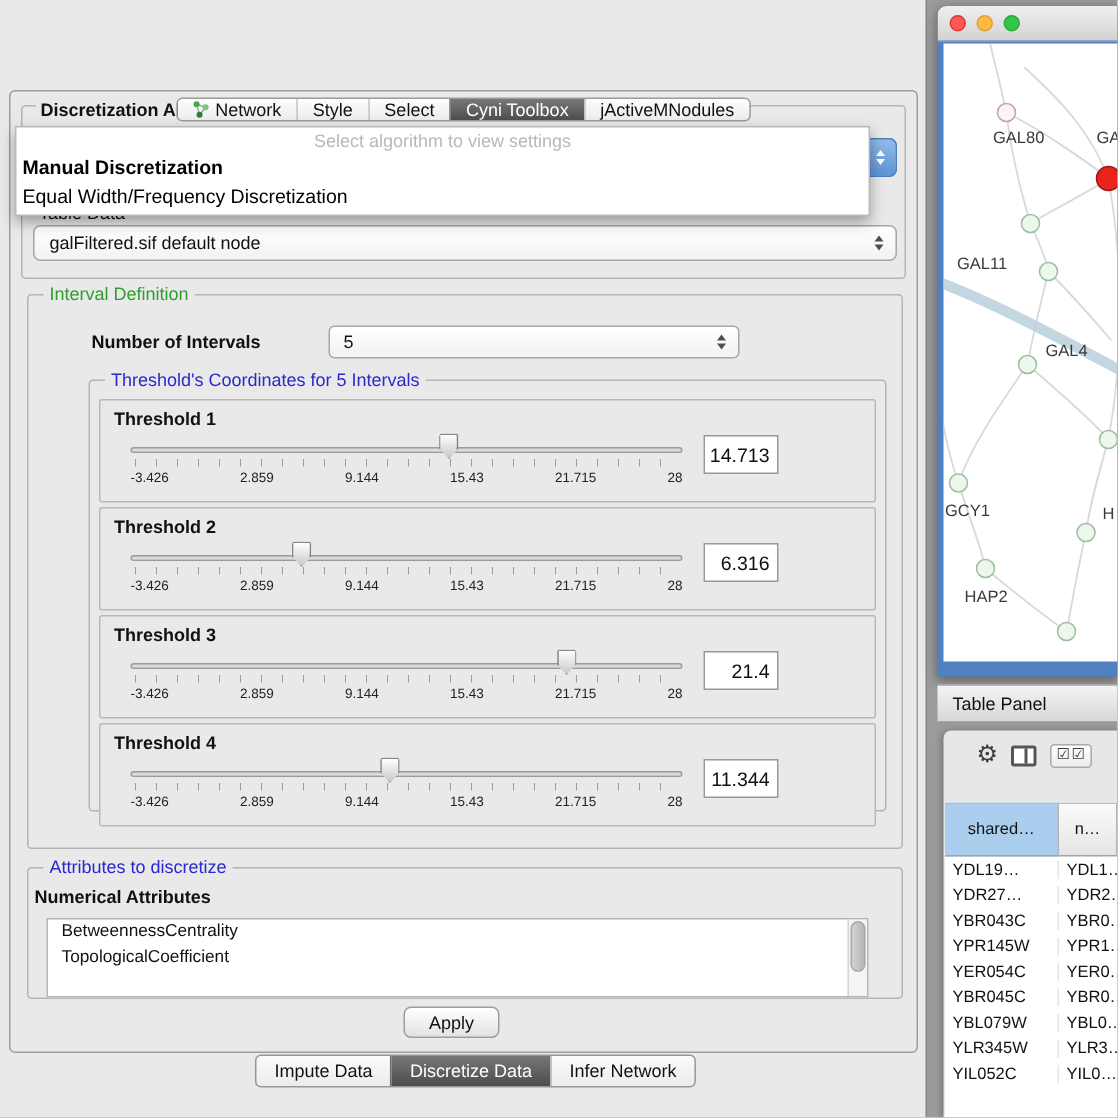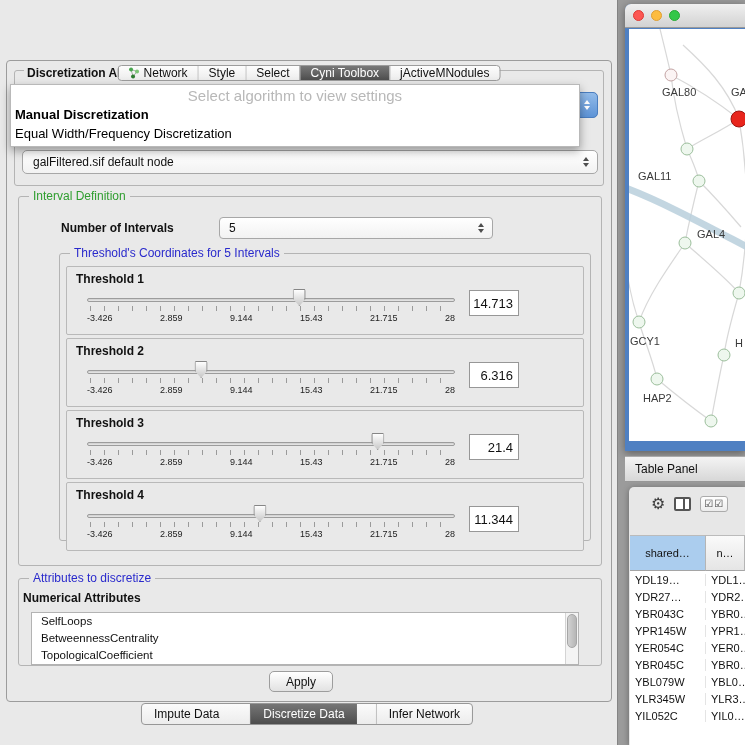--- a/index.html
+++ b/index.html
@@ -26,21 +26,21 @@
   
   .algo-group{position:absolute;left:14px;top:70px;width:590px;height:116px;border:1px solid #b4b4b4;border-radius:3px;}
   .algo-title{position:absolute;left:24px;top:66px;font-weight:bold;font-size:12px;background:#e9e9e9;padding:0 3px;z-index:1;}
   .algo-combo{position:absolute;left:22px;top:92px;width:576px;height:26px;border:1px solid #9daec6;border-radius:5px;background:linear-gradient(#ffffff,#f0f0f0);z-index:1;}
   .combo-cap{position:absolute;right:-1px;top:-1px;bottom:-1px;width:22px;border-radius:0 5px 5px 0;background:linear-gradient(#92bbe9,#5d93d6);display:flex;flex-direction:column;align-items:center;justify-content:center;gap:2px;border:1px solid #4a7ec0;}
   .combo-cap i{width:0;height:0;border-left:3.5px solid transparent;border-right:3.5px solid transparent;}
   .combo-cap .up{border-bottom:4px solid #fff;}
   .combo-cap .down{border-top:4px solid #fff;}
 
   .algo-popup{position:absolute;left:10px;top:84px;width:570px;background:#fff;border:1px solid #b9b9b9;box-shadow:0 4px 9px rgba(0,0,0,.35);z-index:5;padding-bottom:3px;}
-  .popup-placeholder{font-size:15px;color:#b8b8b8;text-align:center;padding:2px 0 1px;}
+  .popup-placeholder{font-size:12px;color:#b8b8b8;text-align:center;padding:2px 0 1px;}
   .popup-item{font-size:13px;padding:2px 4px;color:#000;}
   .popup-item.bold{font-weight:bold;}
 
   
   .td-label{position:absolute;left:26px;top:135px;font-size:12px;}
   .td-combo{position:absolute;left:22px;top:150px;width:576px;height:24px;background:linear-gradient(#ffffff,#f2f2f2);border:1px solid #a7a7a7;border-radius:5px;display:flex;align-items:center;padding:0 26px 0 10px;font-size:12px;}
   .spin{position:absolute;right:8px;top:50%;transform:translateY(-50%);display:flex;flex-direction:column;gap:2px;}
   .spin i{width:0;height:0;border-left:3.5px solid transparent;border-right:3.5px solid transparent;}
   .spin .up{border-bottom:4px solid #4e4e4e;}
   .spin .down{border-top:4px solid #4e4e4e;}
@@ -68,21 +68,21 @@
 
   .attr-group{left:18px;top:578px;width:584px;height:88px;}
   .attr-heading{position:absolute;left:4px;top:12px;font-weight:bold;font-size:12px;}
   .attr-list{position:absolute;left:12px;top:33px;width:548px;height:53px;background:#fff;border:1px solid #b3b3b3;overflow:hidden;font-size:11.5px;}
   .attr-item{padding:1px 0 1px 9px;line-height:15px;white-space:nowrap;}
   .attr-scroll{position:absolute;right:0;top:0;bottom:0;width:13px;background:#f4f4f4;border-left:1px solid #d4d4d4;}
   .attr-scroll .sthumb{position:absolute;left:1px;top:1px;width:10px;height:34px;background:linear-gradient(90deg,#d2d2d2,#b6b6b6);border:1px solid #a6a6a6;border-radius:5px;}
 
   .apply-btn{position:absolute;left:269px;top:671px;width:64px;height:21px;border:1px solid #9d9d9d;border-radius:5px;background:linear-gradient(#ffffff,#e2e2e2);font-size:12px;font-family:"Liberation Sans",sans-serif;display:flex;align-items:center;justify-content:center;color:#111;}
 
-  .bottom-tabs{position:absolute;left:307px;top:703px;transform:translateX(-50%);display:flex;height:22px;border:1px solid #979797;border-radius:4px;background:linear-gradient(#fbfbfb,#ececec);overflow:hidden;white-space:nowrap;z-index:2;gap:19px;}
+  .bottom-tabs{position:absolute;left:317px;top:703px;transform:translateX(-50%);display:flex;height:22px;border:1px solid #979797;border-radius:4px;background:linear-gradient(#fbfbfb,#ececec);overflow:hidden;white-space:nowrap;z-index:2;}
   .bottom-tab{display:flex;align-items:center;padding:0 12px;border-left:1px solid #c0c0c0;font-size:12px;}
   .bottom-tab:first-of-type{border-left:none;}
   .bottom-tab.selected{background:linear-gradient(#767676,#4d4d4d);color:#fff;border-left-color:#6d6d6d;}
 
   
   .net-window{position:absolute;left:625px;top:4px;width:120px;height:447px;background:#4f80c2;border-radius:6px 0 0 0;box-shadow:0 2px 8px rgba(0,0,0,.4);}
   .net-titlebar{height:24px;border-radius:6px 0 0 0;background:linear-gradient(#f0f0f0,#d2d2d2);border-bottom:1px solid #999;display:flex;align-items:center;padding-left:8px;gap:7px;}
   .light{width:11px;height:11px;border-radius:50%;}
   .light.red{background:#fc5753;border:1px solid #df3834;}
   .light.yellow{background:#fdbc40;border:1px solid #de9f34;}
@@ -263,21 +263,20 @@
             <div class="thr-value">11.344</div>
           </div>
         </div>
     </div>
   </div>
 
   <div class="group attr-group">
     <span class="group-legend legend-blue">Attributes to discretize</span>
     <div class="attr-heading">Numerical Attributes</div>
     <div class="attr-list">
-      <div class="attr-item">SelfLoops</div>
         <div class="attr-item">BetweennessCentrality</div>
         <div class="attr-item">TopologicalCoefficient</div>
       <div class="attr-scroll">
         <div class="sthumb"></div>
       </div>
     </div>
   </div>
 
   <button class="apply-btn">Apply</button>
 

